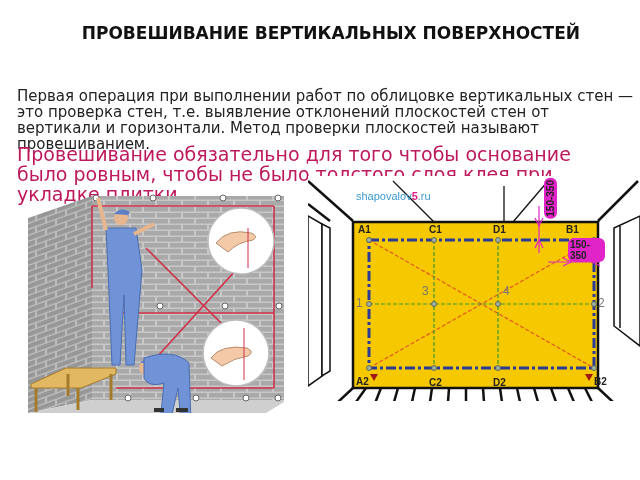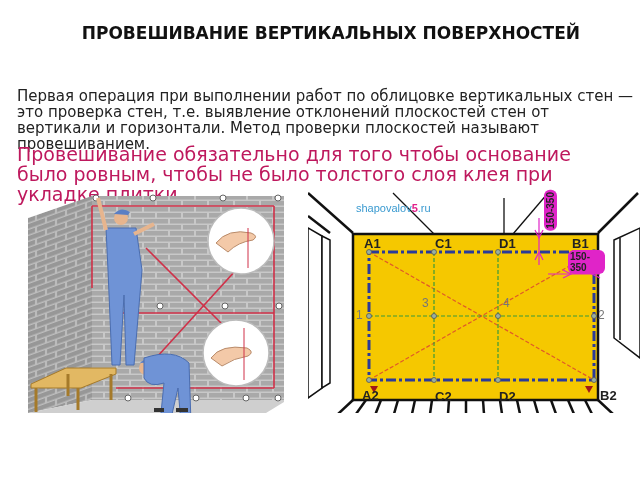--- a/index.html
+++ b/index.html
@@ -13,28 +13,28 @@
     }
     .intro {
       position: absolute; left: 17px; top: 88px; width: 620px;
       font-size: 15px; line-height: 16px; color: #222;
     }
     .bold-p {
       position: absolute; left: 17px; top: 144px; width: 610px;
       font-weight: normal; font-size: 19px; line-height: 20px; color: #be185d;
     }
     .img-left { position: absolute; left: 26px; top: 188px; width: 260px; height: 225px; }
-    .img-right { position: absolute; left: 308px; top: 188px; width: 297px; height: 225px; background: #fff; }
+    .img-right { position: absolute; left: 308px; top: 176px; width: 297px; height: 225px; background: #fff; }
     .site-label {
       position: absolute; left: 48px; top: 14px; font-family: "Liberation Sans", sans-serif;
       font-size: 11px; color: #3a9ad0;
     }
     .site-label .five { color: #e0208a; font-weight: bold; }
     .pt-label {
-      position: absolute; font-family: "Liberation Sans", sans-serif; font-size: 13px; font-weight: bold; color: #222; margin-left: 6px;
+      position: absolute; font-family: "Liberation Sans", sans-serif; font-size: 10px; font-weight: bold; color: #222;
     }
     .num-label {
       position: absolute; font-family: "Liberation Sans", sans-serif; font-size: 12px; color: #777;
     }
     .badge {
       position: absolute; background: #e024c8; color: #222; font-family: "Liberation Sans", sans-serif;
       font-size: 10px; font-weight: bold; border-radius: 6px; padding: 1px 2px;
     }
     .badge.vert { writing-mode: vertical-rl; transform: rotate(180deg); padding: 2px 1px; }
   </style>

